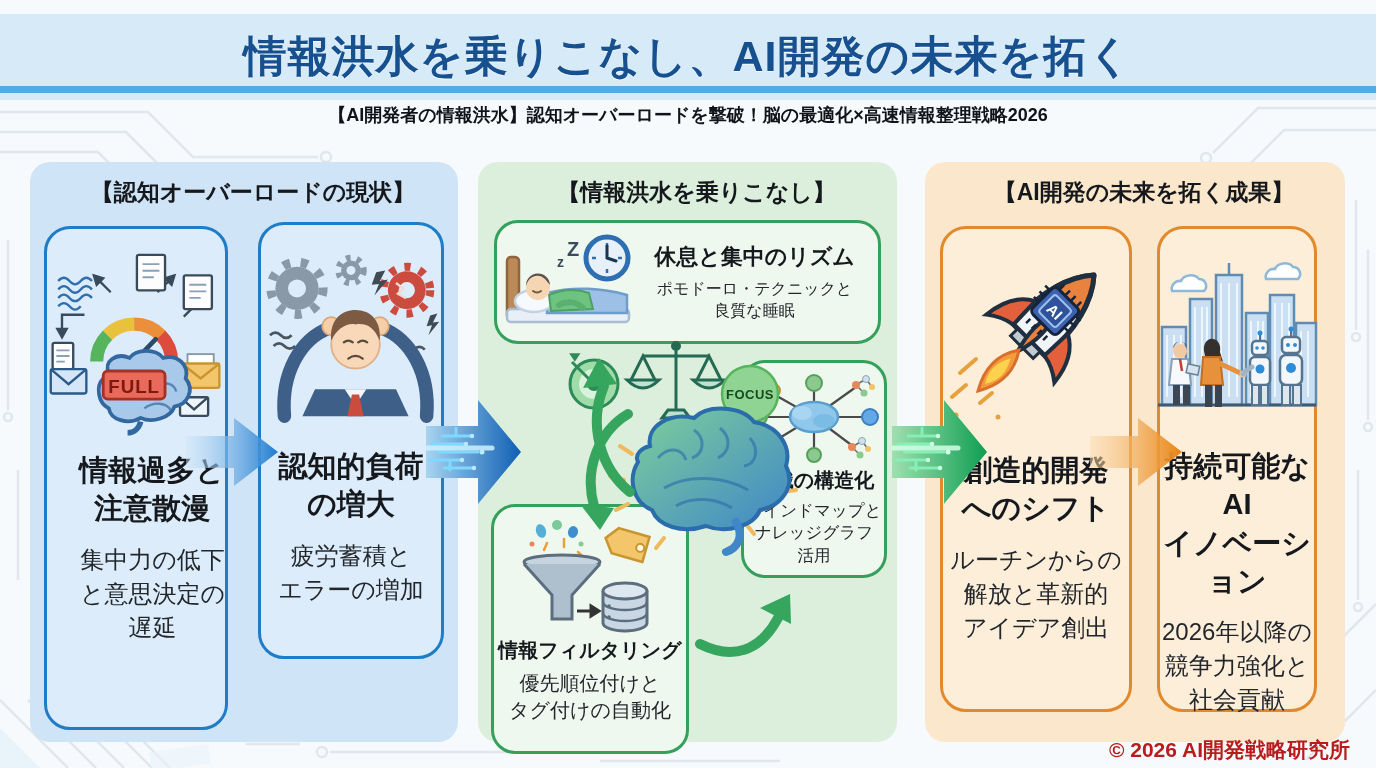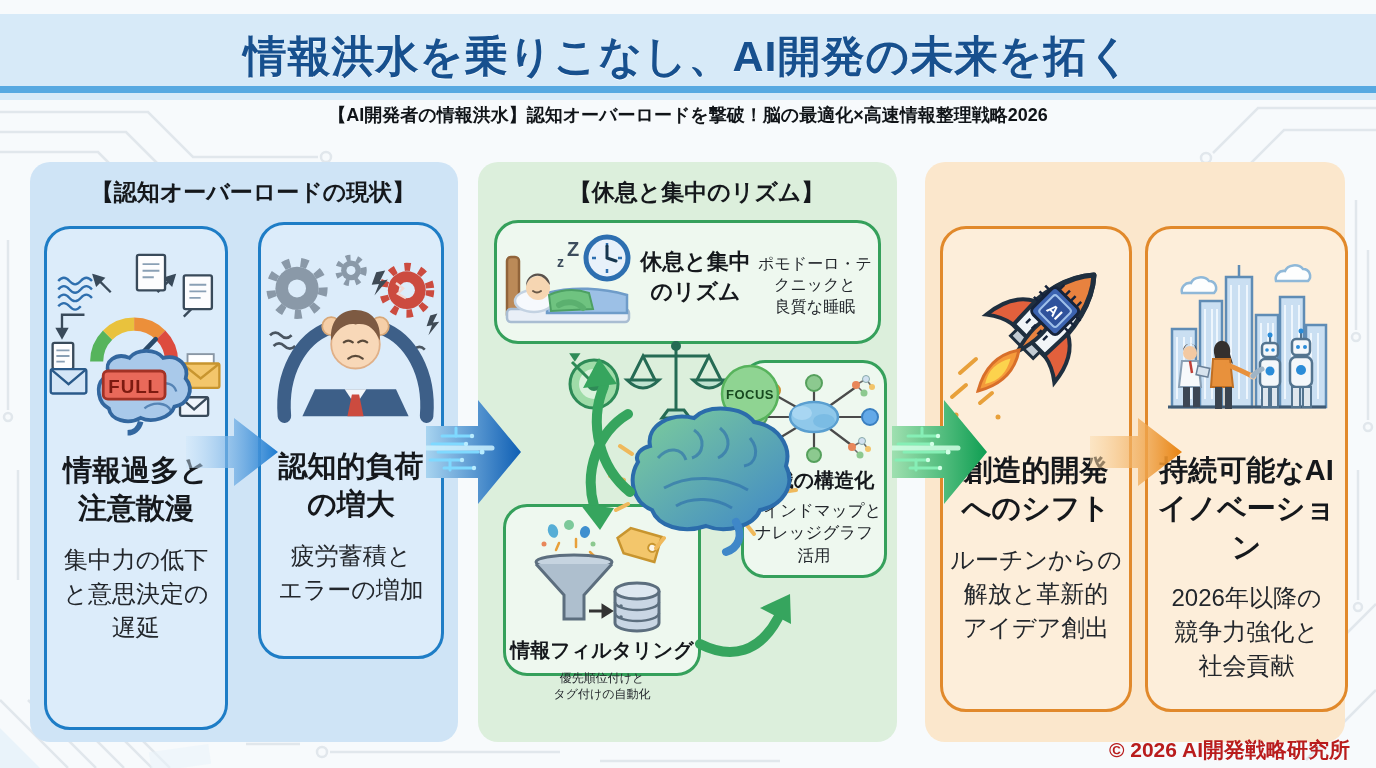--- a/index.html
+++ b/index.html
@@ -26,26 +26,26 @@
   .card.green{background:#eef8ef;border:3px solid #35a05b;}
   .card.orange{background:#fdeeda;border:3.5px solid #e1892b;}
   .card-title{font-weight:bold;text-align:center;white-space:pre-line;color:#15181c;}
   .card-body{text-align:center;white-space:pre-line;color:#23272c;}
   .v-card{padding-top:14px;}
   .v-card .illus{height:196px;display:flex;align-items:center;justify-content:center;}
   .v-card .card-title{font-size:29px;line-height:1.32;margin-top:12px;}
   .v-card .card-body{font-size:24px;line-height:1.42;margin-top:15px;}
   .rest-card{left:16px;top:58px;width:387px;height:124px;flex-direction:row;align-items:center;
              border-radius:24px;padding:0 4px;}
-  .rest-text{flex:1;display:flex;flex-direction:row;}
+  .rest-text{flex:1;display:flex;flex-direction:column;align-items:center;}
   .rest-card .card-title{font-size:22px;margin-top:0;}
   .rest-card .card-body{font-size:16px;line-height:1.35;margin-top:6px;}
-  .filter-card{left:13px;top:342px;width:198px;height:172px;border-radius:24px;padding-top:10px;margin-left:12px;}
+  .filter-card{left:13px;top:342px;width:198px;height:250px;border-radius:24px;padding-top:10px;}
   .filter-card .card-title{font-size:20px;margin-top:4px;}
-  .filter-card .card-body{font-size:12px;line-height:1.35;margin-top:6px;}
+  .filter-card .card-body{font-size:20px;line-height:1.35;margin-top:6px;}
   .knowledge-card{left:263px;top:198px;width:146px;height:218px;border-radius:24px;padding-top:8px;}
   .knowledge-card .card-title{font-size:20px;margin-top:4px;}
   .knowledge-card .card-body{font-size:16.5px;line-height:1.35;margin-top:5px;}
   .center-illus{position:absolute;left:80px;top:176px;z-index:3;pointer-events:none;}
   .cycle-overlay{position:absolute;left:0;top:0;z-index:4;pointer-events:none;}
   .flow-arrow{position:absolute;z-index:5;}
   .footer{position:absolute;right:26px;bottom:4px;font-size:21px;font-weight:600;color:#b91c1c;z-index:2;}
 </style>
 </head>
 <body>
@@ -87,21 +87,21 @@
 
   <div class="header">
     <div class="header-title">情報洪水を乗りこなし、AI開発の未来を拓く</div>
   </div>
   <div class="divider"></div>
   <div class="subtitle">【AI開発者の情報洪水】認知オーバーロードを撃破！脳の最適化×高速情報整理戦略2026</div>
 
   <div class="panel panel-current">
     <div class="panel-title">【認知オーバーロードの現状】</div>
 
-    <div class="card blue v-card" style="left:14px;top:64px;width:184px;height:504px;">
+    <div class="card blue v-card" style="left:14px;top:64px;width:184px;height:504px;align-items:flex-end;">
       <div class="illus">
         <svg width="178" height="192" viewBox="0 0 190 196">
           <g stroke="#2f6fae" stroke-width="2.5" fill="none">
             <path d="M 12,34 q 6,-7 12,0 t 12,0 t 12,0"></path>
             <path d="M 12,43 q 6,-7 12,0 t 12,0 t 12,0"></path>
             <path d="M 12,52 q 6,-7 12,0 t 12,0 t 12,0"></path>
             <path d="M 12,61 q 6,-7 12,0 t 12,0"></path>
           </g>
           <g stroke="#394a5a" stroke-width="2.5" fill="#394a5a">
             <path d="M 68,46 L 54,32" fill="none"></path>
@@ -203,21 +203,21 @@
         </svg>
       </div>
       <div class="card-title">認知的負荷
 の増大</div>
       <div class="card-body">疲労蓄積と
 エラーの増加</div>
     </div>
   </div>
 
   <div class="panel panel-strategy">
-    <div class="panel-title">【休息と集中のリズム】</div>
+    <div class="panel-title">【情報洪水を乗りこなし】</div>
 
     <div class="card green rest-card">
       <div>
         <svg width="134" height="106" viewBox="0 0 134 106">
           <text x="56" y="38" font-size="14" font-weight="bold" fill="#3c4c5c">z</text>
           <text x="66" y="27" font-size="20" font-weight="bold" fill="#3c4c5c">Z</text>
           <g>
             <circle cx="106" cy="29" r="21" fill="#e8f1fa" stroke="#2d6fb0" stroke-width="5"></circle>
             <path d="M 106,14 v 4 M 106,40 v 4 M 91,29 h 4 M 117,29 h 4" stroke="#2d6fb0" stroke-width="2.5"></path>
             <path d="M 106,29 L 106,17 M 106,29 L 115,32" stroke="#17364f" stroke-width="3" stroke-linecap="round"></path>
@@ -375,20 +375,21 @@
       </g>
       <g fill="#36a55e">
         <polygon points="121,196 139,222 105,226"></polygon>
         <polygon points="122,368 102,342 136,346"></polygon>
         <polygon points="312,432 282,446 313,462"></polygon>
       </g>
     </svg>
   </div>
 
   <div class="panel panel-outcome">
+    <div class="panel-title">【AI開発の未来を拓く成果】</div>
 
     <div class="card orange v-card" style="left:15px;top:64px;width:192px;height:486px;">
       <div class="illus">
         <svg width="180" height="192" viewBox="0 0 180 192">
           <g transform="rotate(45 90 88)">
             <g>
               <path d="M 90,6 C 108,26 116,58 113,98 L 67,98 C 64,58 72,26 90,6 Z" fill="#f2f5f8" stroke="#1f2f3f" stroke-width="5" stroke-linejoin="round"></path>
               <path d="M 90,6 C 99,16 105,28 109,44 L 71,44 C 75,28 81,16 90,6 Z" fill="#e8823f" stroke="#1f2f3f" stroke-width="5" stroke-linejoin="round"></path>
               <path d="M 67,66 C 52,74 44,90 42,110 C 52,102 62,99 68,98 Z" fill="#e2603c" stroke="#1f2f3f" stroke-width="4"></path>
               <path d="M 113,66 C 128,74 136,90 138,110 C 128,102 118,99 112,98 Z" fill="#e2603c" stroke="#1f2f3f" stroke-width="4"></path>
@@ -415,21 +416,21 @@
           </g>
         </svg>
       </div>
       <div class="card-title">創造的開発
 へのシフト</div>
       <div class="card-body">ルーチンからの
 解放と革新的
 アイデア創出</div>
     </div>
 
-    <div class="card orange v-card" style="left:220px;top:64px;width:203px;height:486px;">
+    <div class="card orange v-card" style="left:232px;top:64px;width:160px;height:486px;">
       <div class="illus">
         <svg width="166" height="192" viewBox="0 0 166 168">
           <g>
             <g fill="#cadff2" stroke="#5f8cb5" stroke-width="2.5">
               <rect x="8" y="72" width="24" height="78"></rect>
               <rect x="36" y="44" width="22" height="106"></rect>
               <rect x="62" y="20" width="26" height="130"></rect>
               <rect x="92" y="58" width="22" height="92"></rect>
               <rect x="116" y="40" width="24" height="110"></rect>
               <rect x="142" y="68" width="20" height="82"></rect>

